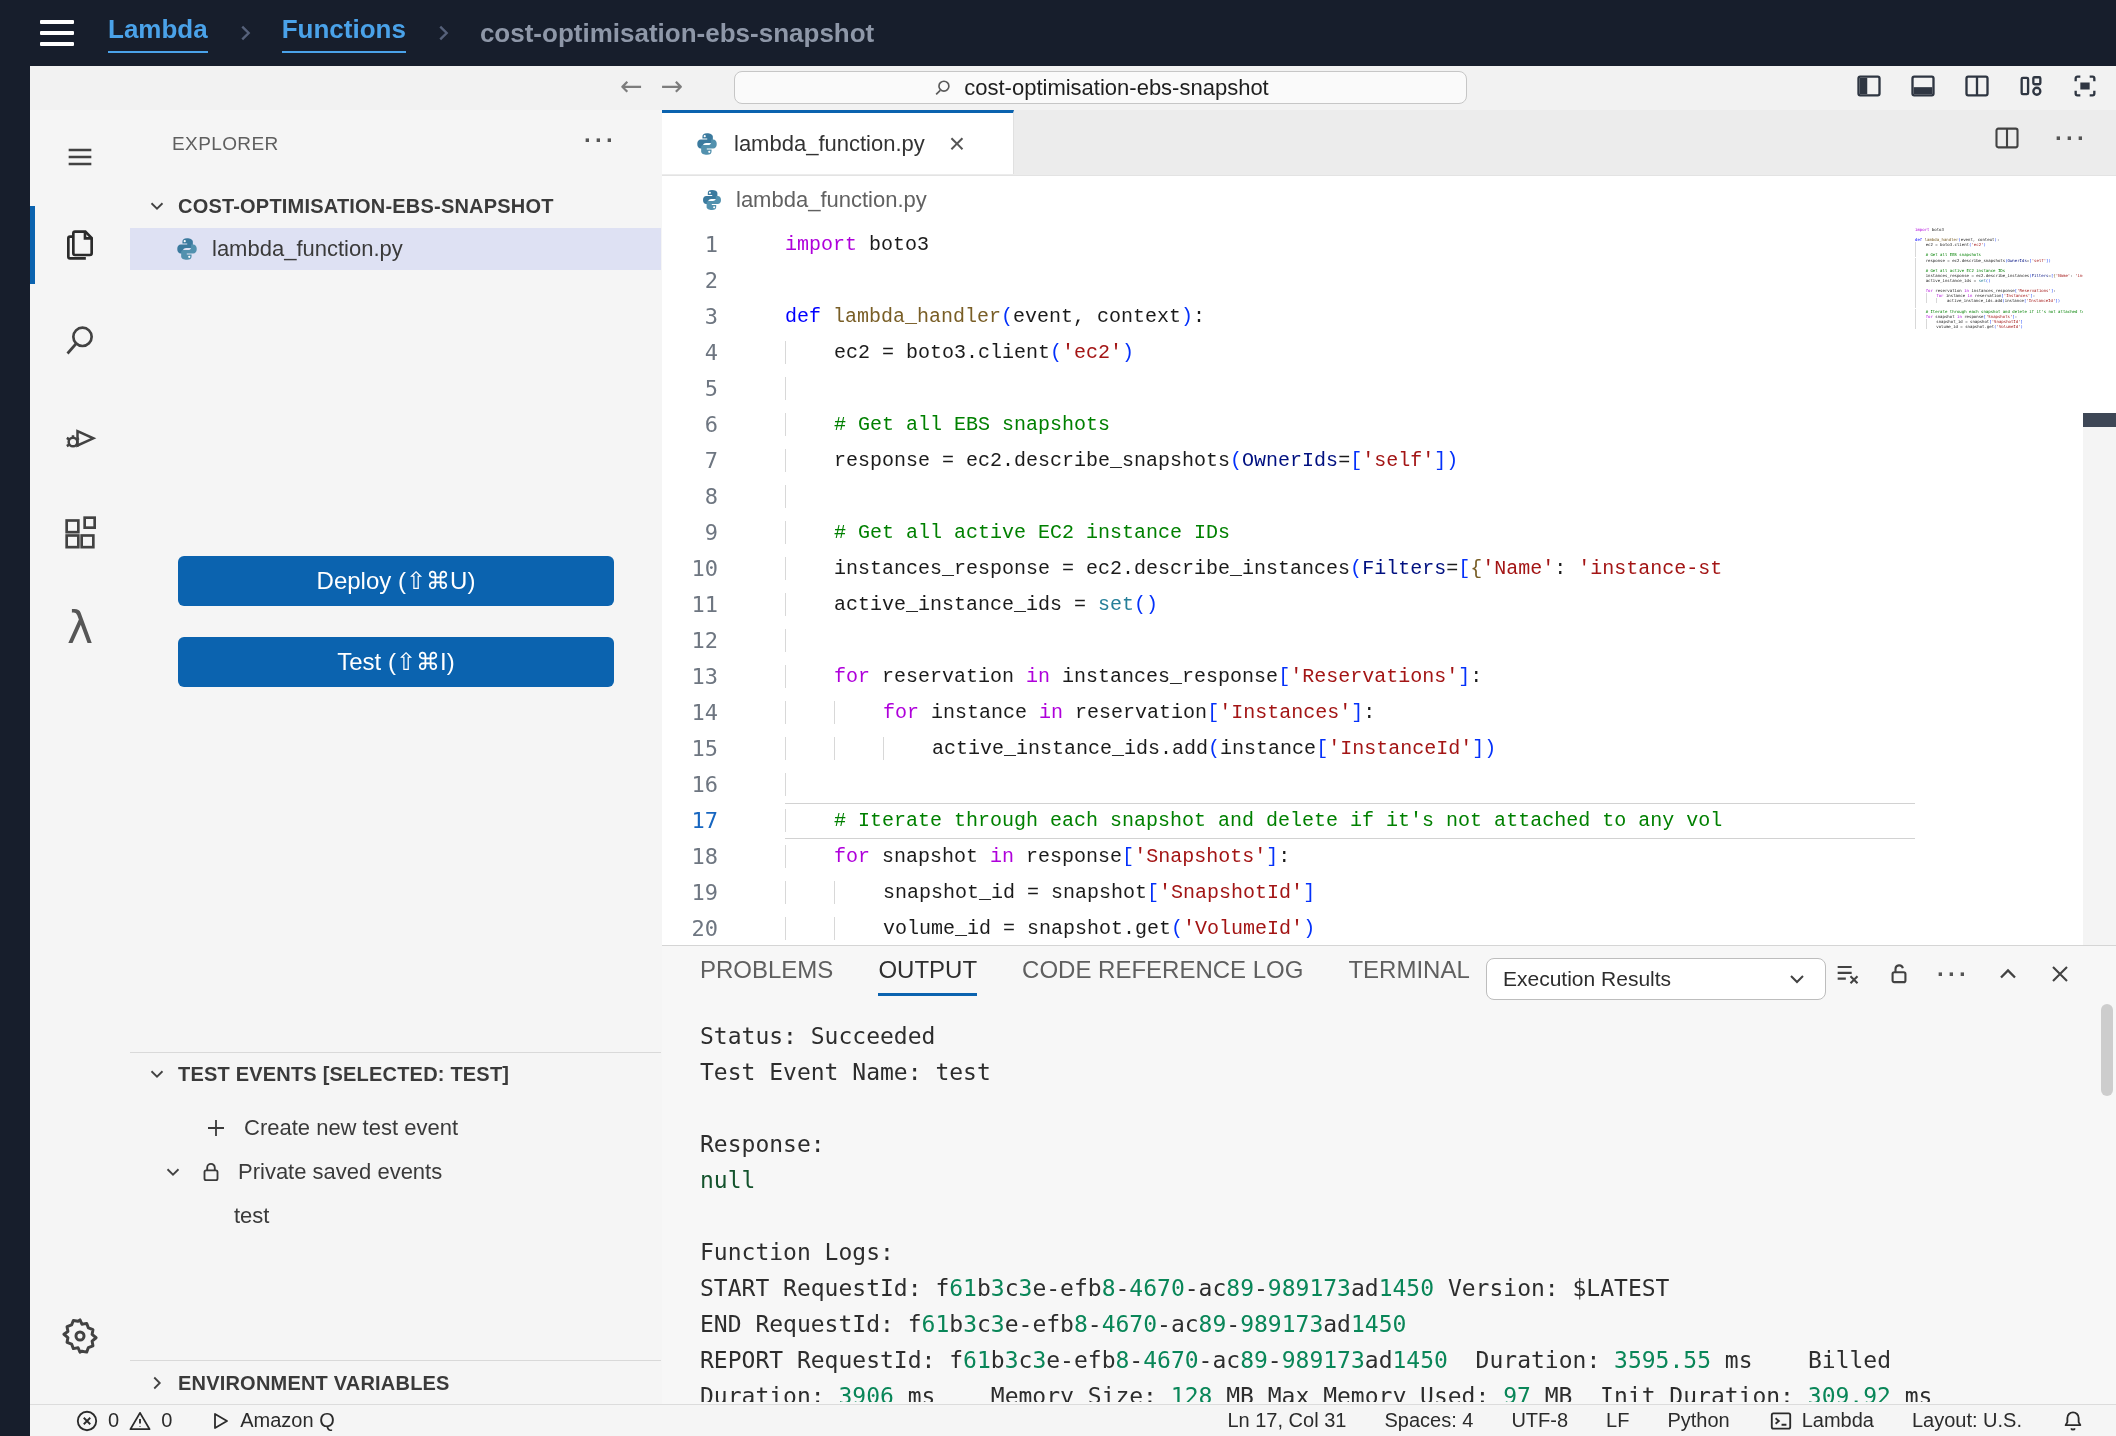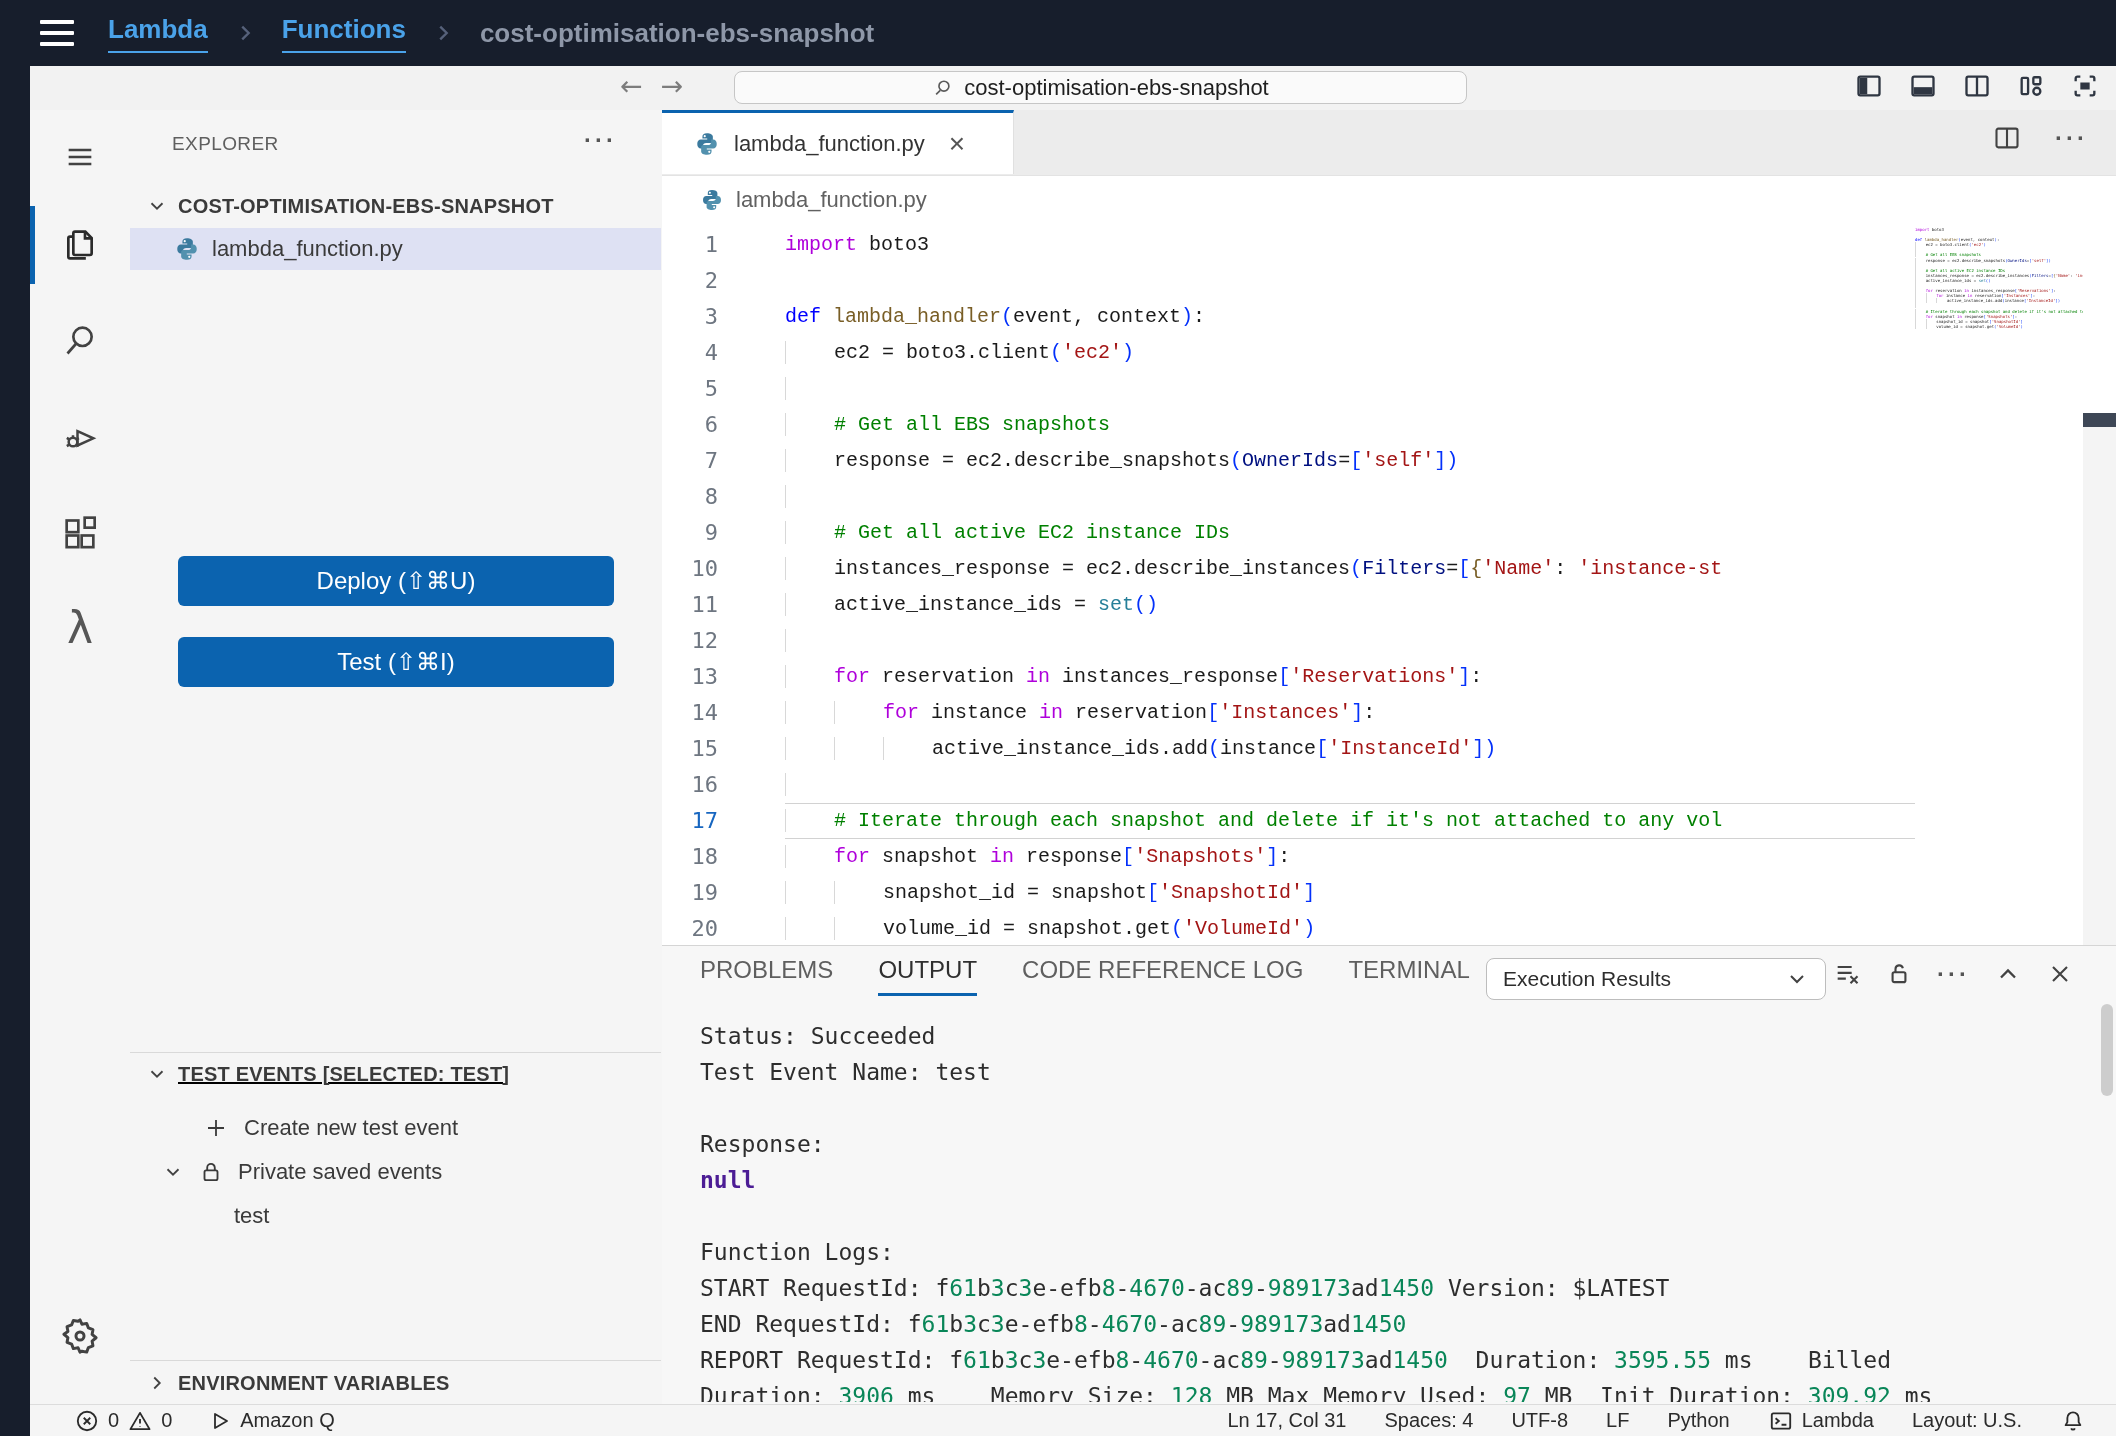--- a/index.html
+++ b/index.html
@@ -76,21 +76,21 @@
   .ptab{font-size:24px;color:#5f5f5f;padding-bottom:9px;cursor:pointer;}
   .ptab.active{color:#2f2f2f;border-bottom:3px solid #0b63af;}
   #pdrop{position:absolute;left:824px;top:12px;width:340px;height:42px;background:#ffffff;border:1.5px solid #bdbdbd;
          border-radius:8px;display:flex;align-items:center;justify-content:space-between;padding:0 16px;box-sizing:border-box;
          font-size:21px;color:#2d2d2d;cursor:pointer;}
   .panel-icons{position:absolute;right:42px;top:14px;display:flex;gap:24px;align-items:center;}
   .panel-icons .pi{cursor:pointer;display:flex;}
   #pout{position:absolute;left:38px;top:72px;right:40px;bottom:4px;overflow:hidden;}
   .oline{height:36px;font-family:"DejaVu Sans Mono",monospace;font-size:23px;line-height:36px;color:#2d2d2d;white-space:pre;}
   .onum{color:#098658;}
-  .okw{color:#4c1d95;font-weight:bold;}
+  .okw{color:#14532d;}
   #pscroll{position:absolute;right:3px;top:58px;width:12px;height:92px;background:#cdcdcd;border-radius:6px;}
   
   #statusbar{position:absolute;left:0;right:0;bottom:0;height:31px;background:#f5f5f5;border-top:1px solid #dcdcdc;
              display:flex;align-items:center;justify-content:space-between;font-size:20px;color:#2b2b2b;}
   #sb-left{display:flex;align-items:center;gap:12px;margin-left:44px;}
   #sb-right{display:flex;align-items:center;gap:38px;margin-right:30px;}
   .sb-chunk{display:flex;align-items:center;gap:8px;cursor:pointer;}
   .pyicon{display:block;}
 </style>
 </head>
@@ -222,21 +222,21 @@
             <path d="M12 22c3 0 4.2-1.3 4.2-3.1V17h-4.4v-.9h5.9c1.9 0 3.3-1.5 3.3-4.1s-1.4-4.1-3.3-4.1h-1.9v2.4c0 1.7-1.4 2.7-3 2.7H8.7c-1.4 0-2.1.9-2.1 2.1v3.8c0 1.8 2.4 3.1 5.4 3.1z" fill="#5291ae"></path>
             <circle cx="9.9" cy="4.8" r="1" fill="#fff"></circle>
             <circle cx="14.1" cy="19.2" r="1" fill="#fff"></circle>
           </svg>
         <span class="sb-item">lambda_function.py</span>
       </div>
 
       <button class="sb-btn" style="top:446px;">Deploy (⇧⌘U)</button>
       <button class="sb-btn" style="top:527px;">Test (⇧⌘I)</button>
 
-      <div class="sb-row sb-sect" style="top:942px;height:42px;padding-left:16px;gap:10px;text-decoration:underline;">
+      <div class="sb-row sb-sect" style="top:942px;height:42px;padding-left:16px;gap:10px;">
         <svg width="22" height="22" viewBox="0 0 24 24" fill="none" stroke="#424242" stroke-width="2">
             <path d="M6 9l6 6 6-6"></path>
           </svg>
         <span class="sb-bold">TEST EVENTS [SELECTED: TEST]</span>
       </div>
       <div class="sb-row" style="top:998px;height:40px;padding-left:74px;gap:16px;">
         <svg width="24" height="24" viewBox="0 0 24 24" fill="none" stroke="#3a3a3a" stroke-width="1.8">
             <path d="M12 4v16M4 12h16"></path>
           </svg>
         <span class="sb-item">Create new test event</span>

